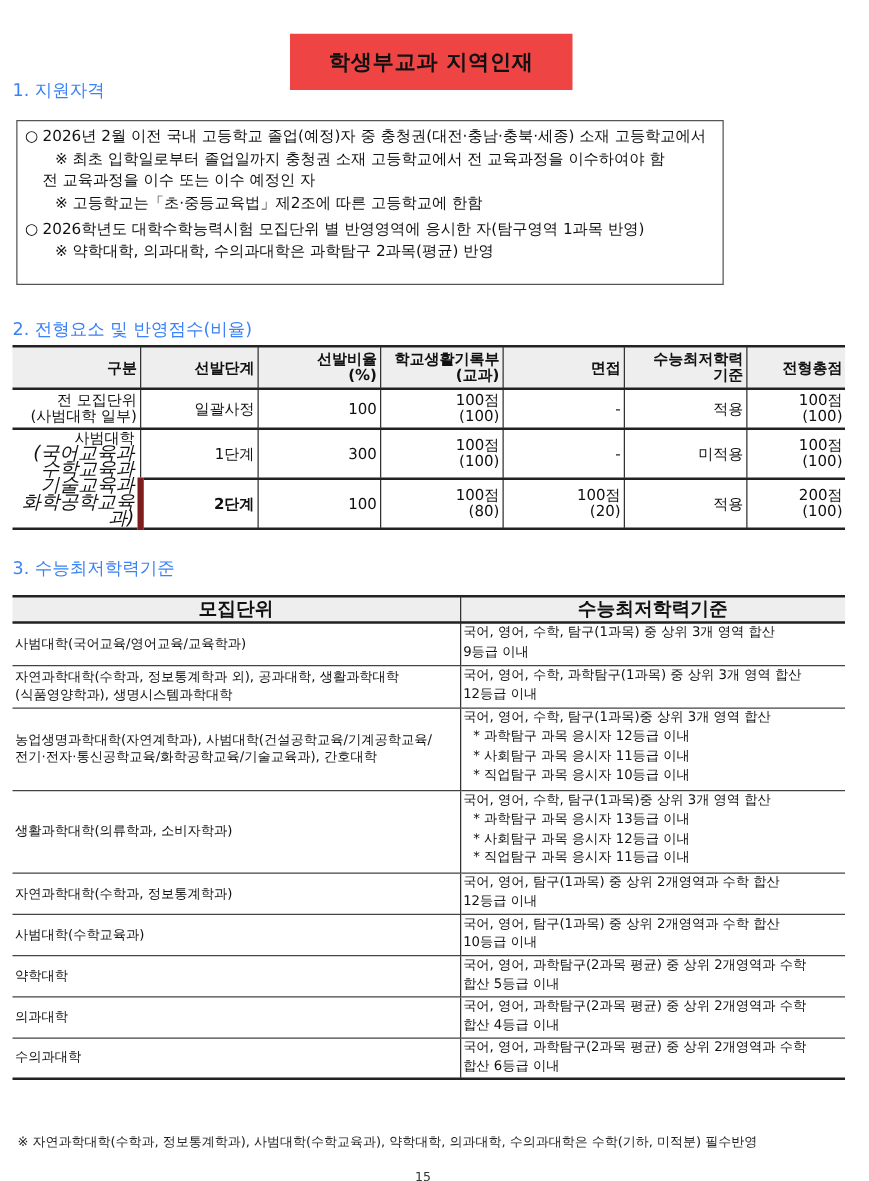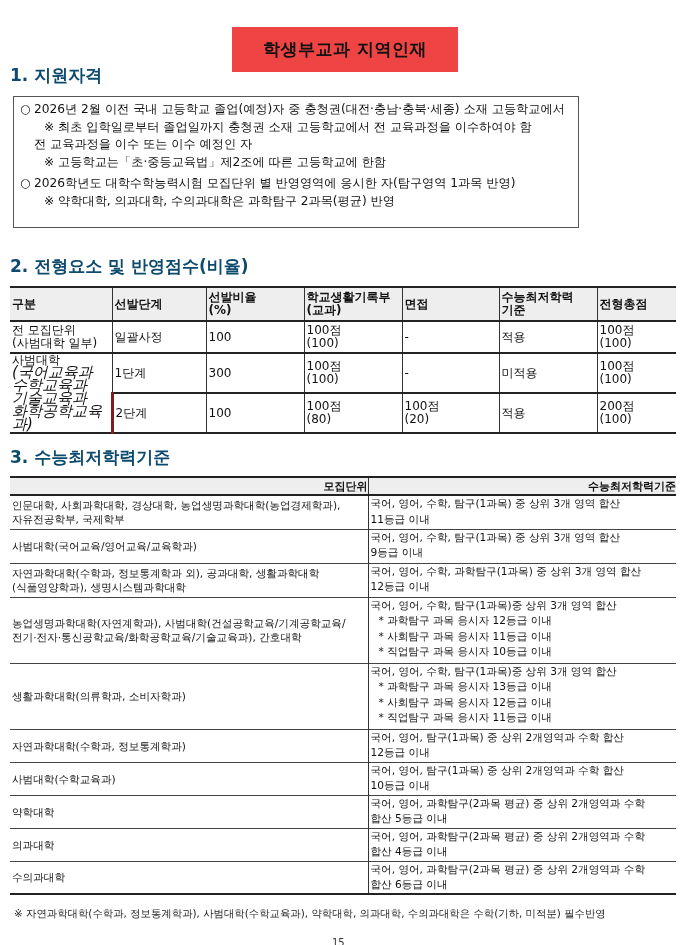--- a/index.html
+++ b/index.html
@@ -5,56 +5,56 @@
   * { box-sizing: border-box; margin: 0; padding: 0; }
   html, body { width: 695px; height: 945px; background: #ffffff; overflow: hidden; }
   body { position: relative; font-family: "DejaVu Sans", "Liberation Sans", sans-serif; color: #111; }
 
   .title-box {
     position: absolute; left: 232px; top: 27px; width: 226px; height: 45px;
     background: #ef4444; display: flex; align-items: center; justify-content: center;
     font-size: 17px; font-weight: bold; letter-spacing: 0.5px;
   }
   .section-title {
-    position: absolute; left: 10px; font-size: 17px; font-weight: bold; color: #0c4a6e;
+    position: absolute; left: 10px; font-size: 14px; font-weight: normal; color: #3b82f6;
   }
   #sec1 { top: 64px; }
   #sec2 { top: 255px; }
   #sec3 { top: 446px; }
 
   .qual-box {
     position: absolute; left: 13px; top: 96px; width: 566px; height: 132px;
     border: 1px solid #555; padding: 4px 6px; font-size: 12.2px; line-height: 17.5px;
   }
   .qual-item { display: flex; }
   .qual-item .bullet { width: 14px; flex: none; }
   .qual-sub { padding-left: 24px; }
   .qual-gap { height: 4px; }
 
   
   .t2 {
-    position: absolute; left: 10px; top: 286px; width: 666px;
-    border-collapse: collapse; font-size: 12px; text-align: left;
+    position: absolute; left: 10px; top: 276px; width: 666px;
+    border-collapse: collapse; font-size: 12px; text-align: right;
   }
   .t2 th, .t2 td { border-left: 1px solid #333; padding: 0 2px; line-height: 13px; }
   .t2 th:first-child, .t2 td:first-child { border-left: none; }
   .t2 thead tr { border-top: 2px solid #222; border-bottom: 2px solid #222; }
   .t2 thead th { background: #eeeeee; font-weight: bold; height: 34px; }
   .t2 tbody td { height: 32px; }
   .t2 tbody tr { border-bottom: 1px solid #333; }
   .t2 tbody tr.thick { border-bottom: 2px solid #222; }
   .t2 .sm { font-size: 15px; line-height: 10px; font-style: italic; }
 
   
   .t3 {
     position: absolute; left: 10px; top: 476px; width: 666px;
     border-collapse: collapse; font-size: 10.6px;
   }
   .t3 thead tr { border-top: 2px solid #222; border-bottom: 2px solid #222; }
-  .t3 thead th { background: #eeeeee; font-weight: bold; height: 18px; text-align: right; font-size: 11px; }
+  .t3 thead th { background: #eeeeee; font-weight: bold; height: 18px; text-align: center; font-size: 15px; }
   .t3 th, .t3 td { border-left: 1px solid #333; }
   .t3 th:first-child, .t3 td:first-child { border-left: none; }
   .t3 td.c1 { width: 358px; padding: 0 2px; vertical-align: middle; line-height: 14px; }
   .t3 td.c2 { padding: 0 2px; line-height: 15.5px; vertical-align: top; text-align: justify; }
   .t3 tbody tr { border-bottom: 1px solid #444; }
   .t3 tbody tr:last-child { border-bottom: 2px solid #222; }
   .t3 .star { padding-left: 8px; }
 
   .footnote {
     position: absolute; left: 14px; top: 907px; font-size: 10.4px; color: #222;
@@ -130,44 +130,40 @@
         <span class="sm">화학공학교육과)</span>
       </td>
       <td>1단계</td>
       <td>300</td>
       <td><span>100점</span><br><span>(100)</span></td>
       <td>-</td>
       <td>미적용</td>
       <td><span>100점</span><br><span>(100)</span></td>
     </tr>
     <tr class="thick">
-      <td style="border-left:3px solid #7f1d1d;">2단계</td>
+      <td style="border-left:5px solid #7f1d1d;font-weight:bold;">2단계</td>
       <td>100</td>
       <td><span>100점</span><br><span>(80)</span></td>
       <td><span>100점</span><br><span>(20)</span></td>
       <td>적용</td>
       <td><span>200점</span><br><span>(100)</span></td>
     </tr>
   </tbody>
 </table>
 
 <div class="section-title" id="sec3">3. 수능최저학력기준</div>
 
 <table class="t3">
   <thead>
     <tr>
       <th>모집단위</th>
       <th>수능최저학력기준</th>
     </tr>
   </thead>
   <tbody>
-    <tr style="height:34px">
-      <td class="c1"><span>인문대학, 사회과학대학, 경상대학, 농업생명과학대학(농업경제학과),</span><br><span>자유전공학부, 국제학부</span></td>
-      <td class="c2"><span>국어, 영어, 수학, 탐구(1과목) 중 상위 3개 영역 합산</span><br><span>11등급 이내</span></td>
-    </tr>
     <tr style="height:34px">
       <td class="c1">사범대학(국어교육/영어교육/교육학과)</td>
       <td class="c2"><span>국어, 영어, 수학, 탐구(1과목) 중 상위 3개 영역 합산</span><br><span>9등급 이내</span></td>
     </tr>
     <tr style="height:34px">
       <td class="c1"><span>자연과학대학(수학과, 정보통계학과 외), 공과대학, 생활과학대학</span><br><span>(식품영양학과), 생명시스템과학대학</span></td>
       <td class="c2"><span>국어, 영어, 수학, 과학탐구(1과목) 중 상위 3개 영역 합산</span><br><span>12등급 이내</span></td>
     </tr>
     <tr style="height:66px">
       <td class="c1"><span>농업생명과학대학(자연계학과), 사범대학(건설공학교육/기계공학교육/</span><br><span>전기·전자·통신공학교육/화학공학교육/기술교육과), 간호대학</span></td>

